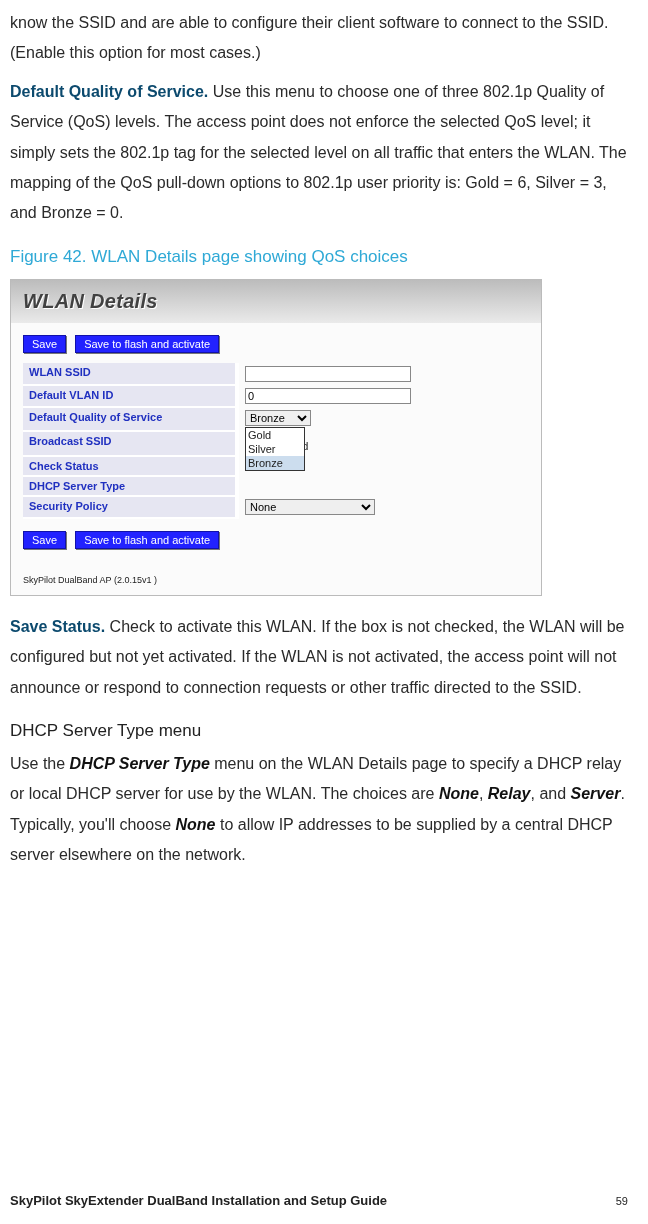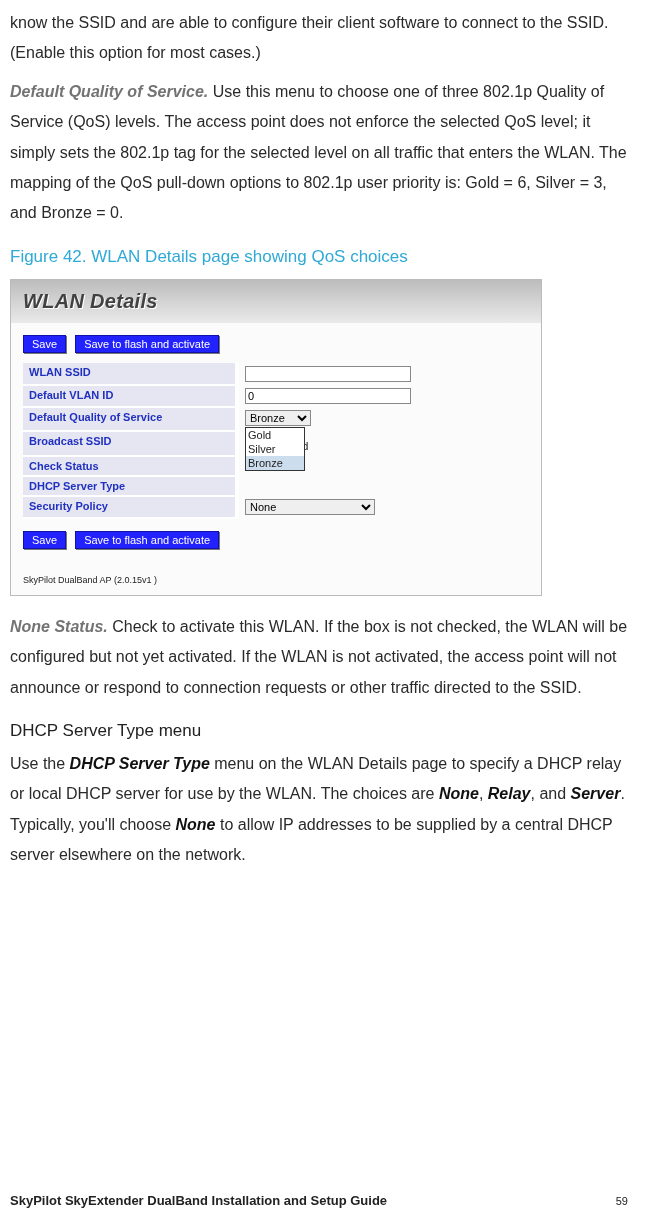--- a/index.html
+++ b/index.html
@@ -17,23 +17,22 @@
   .page {
     padding: 0 20px 0 10px;
   }
   p.body {
     line-height: 1.9;
     margin: 8px 0;
     font-weight: 300;
     color: #2a2a2a;
   }
   .term {
-    font-style: italic;
     font-weight: 600;
-    color: #737373;
+    color: #0c4a6e;
   }
   .inline-term {
     font-style: italic;
     font-weight: 600;
     color: #111;
   }
   .figure-caption {
     color: #2fa9d6;
     font-weight: 500;
     font-size: 17px;
@@ -220,21 +219,21 @@
         </table>
       <div class="btn-row" style="margin-top:12px;">
         <span class="sbtn">Save</span>
         <span class="sbtn">Save to flash and activate</span>
       </div>
     </div>
     <div class="version">SkyPilot DualBand AP (2.0.15v1 )</div>
   </div>
 
   <p class="body">
-    <span class="term">None Status.</span><span> Check to activate this WLAN. If the box is not checked, the WLAN will be configured but not yet activated. If the WLAN is not activated, the access point will not announce or respond to connection requests or other traffic directed to the SSID.</span>
+    <span class="term">Save Status.</span><span> Check to activate this WLAN. If the box is not checked, the WLAN will be configured but not yet activated. If the WLAN is not activated, the access point will not announce or respond to connection requests or other traffic directed to the SSID.</span>
   </p>
 
   <div class="subhead">DHCP Server Type menu</div>
 
   <p class="body">
     <span>Use the </span><span class="inline-term">DHCP Server Type</span><span> menu on the WLAN Details page to specify a DHCP relay or local DHCP server for use by the WLAN. The choices are </span><span class="inline-term">None</span><span>, </span><span class="inline-term">Relay</span><span>, and </span><span class="inline-term">Server</span><span>. Typically, you'll choose </span><span class="inline-term">None</span><span> to allow IP addresses to be supplied by a central DHCP server elsewhere on the network.</span>
   </p>
 
 </div>
 

